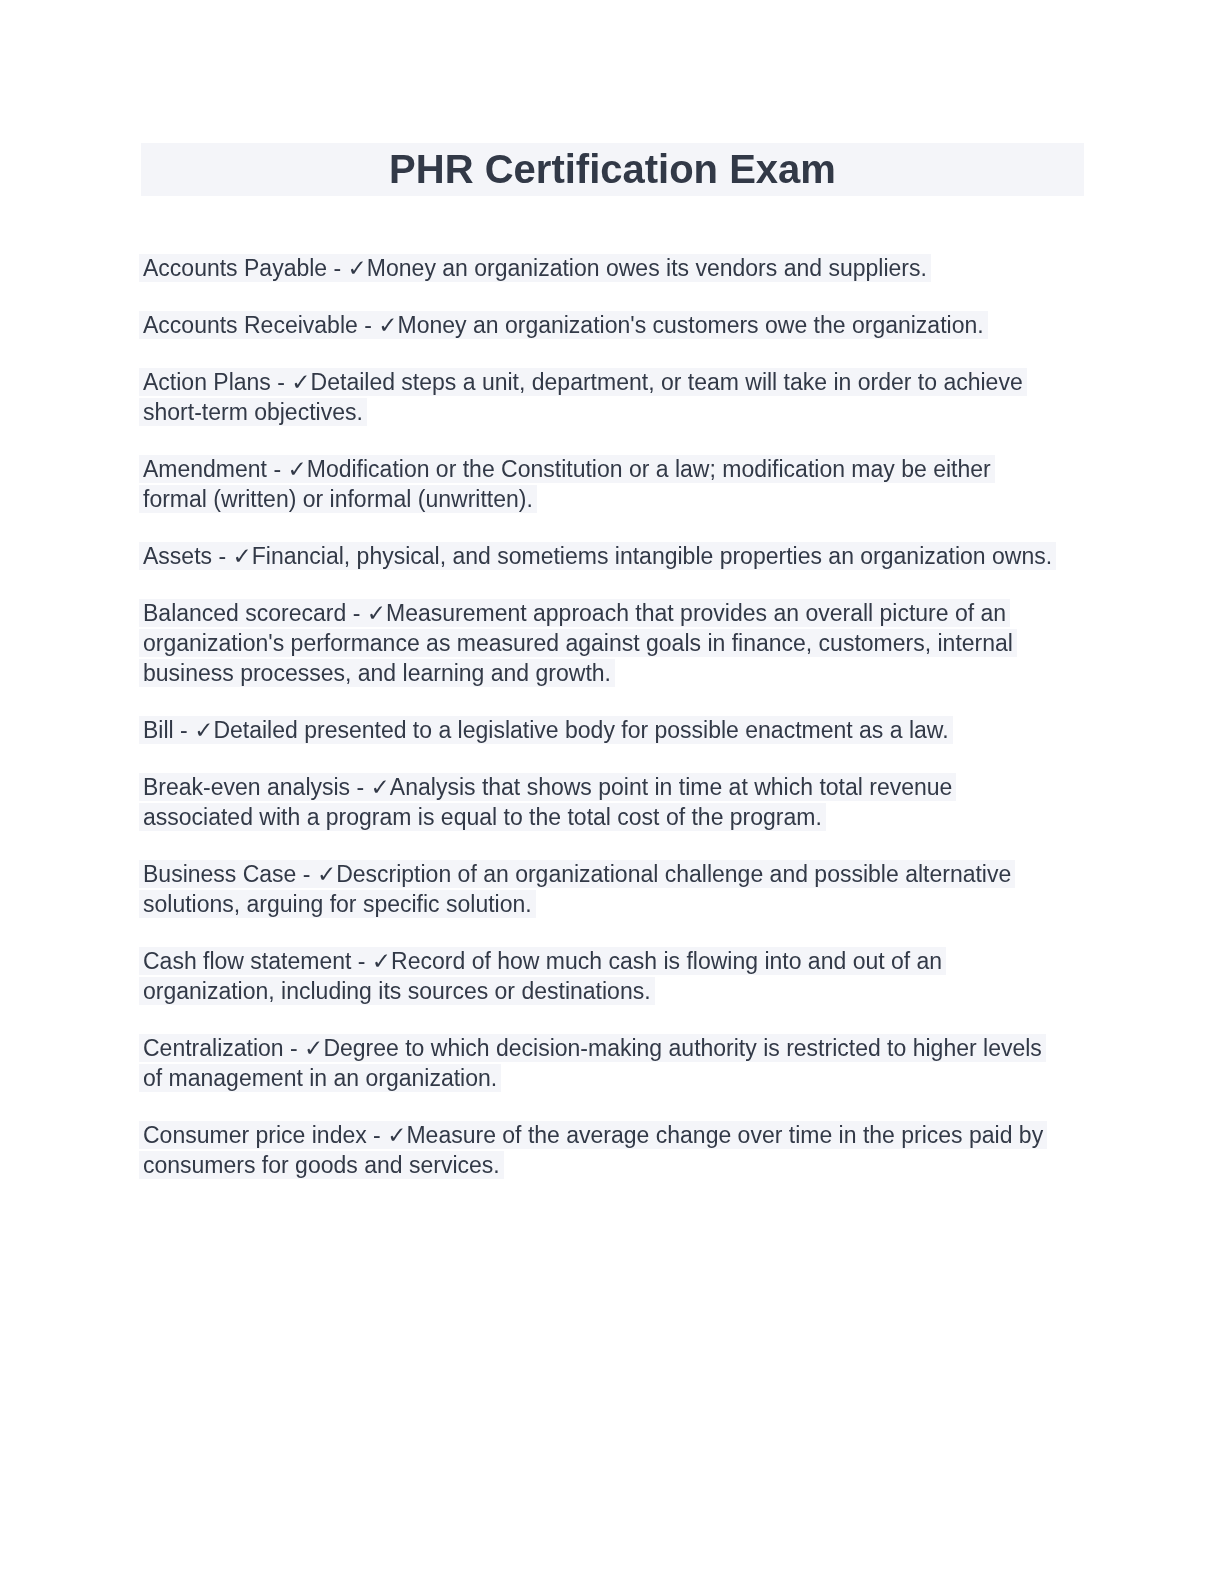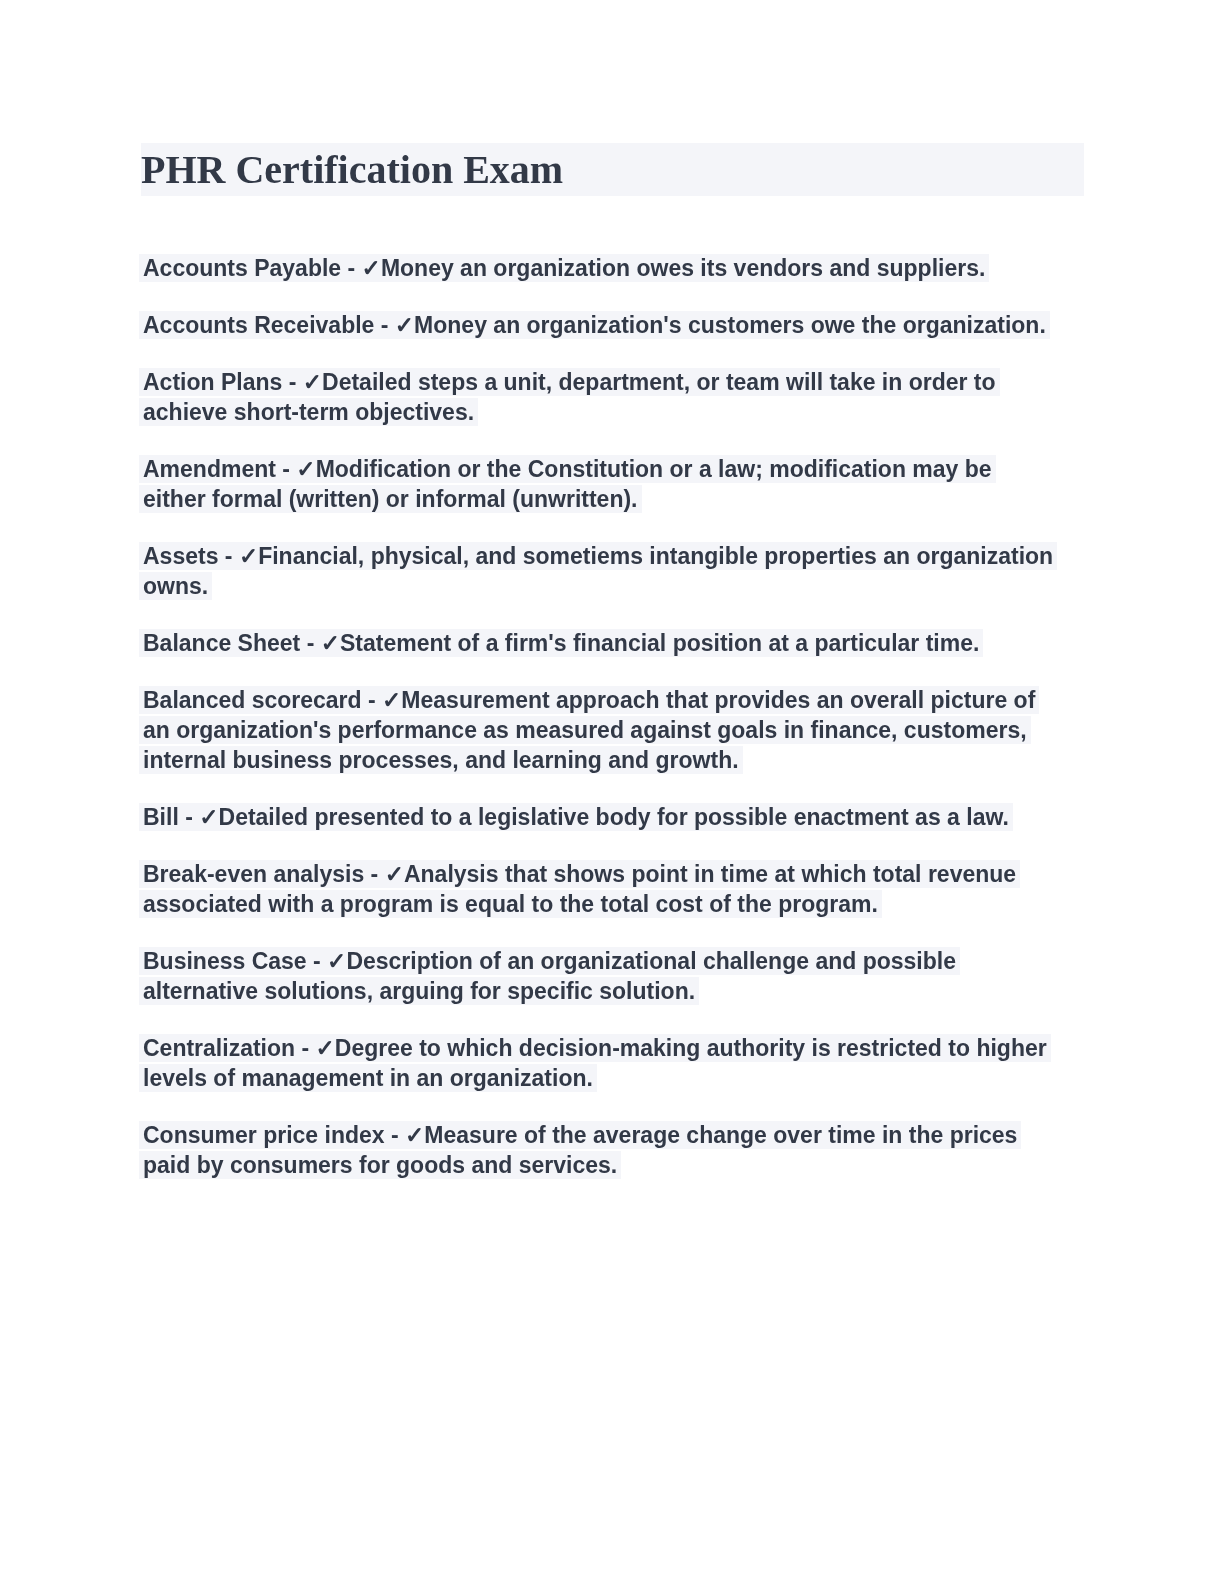--- a/index.html
+++ b/index.html
@@ -20,38 +20,36 @@
     color: var(--text-color);
     overflow: hidden;
   }
   .title-bar {
     margin: 143px 0 0 141px;
     width: 943px;
     height: 53px;
     background: var(--title-bg);
     display: flex;
     align-items: center;
-    justify-content: flex-start;
-    font-family: Liberation Serif, serif;
+    justify-content: center;
   }
   .page-title {
     font-size: 40px;
     font-weight: bold;
     color: var(--text-color);
     white-space: nowrap;
   }
   .entries {
     margin: 57px 0 0 139px;
     width: 918px;
     font-size: 23px;
     line-height: 30px;
   }
   .entry {
     margin: 0 0 27px 0;
-    font-weight: bold;
   }
   .hl {
     background: var(--highlight);
     padding: 1px 4px;
     -webkit-box-decoration-break: clone;
     box-decoration-break: clone;
   }
   .term, .definition, .separator, .checkmark { color: var(--text-color); }
 </style>
 </head>
@@ -65,29 +63,29 @@
   <p class="entry"><span class="hl"><span class="term">Accounts Payable</span><span class="separator"> - </span><span class="checkmark">✓</span><span class="definition">Money an organization owes its vendors and suppliers.</span></span></p>
 
   <p class="entry"><span class="hl"><span class="term">Accounts Receivable</span><span class="separator"> - </span><span class="checkmark">✓</span><span class="definition">Money an organization's customers owe the organization.</span></span></p>
 
   <p class="entry"><span class="hl"><span class="term">Action Plans</span><span class="separator"> - </span><span class="checkmark">✓</span><span class="definition">Detailed steps a unit, department, or team will take in order to achieve short-term objectives.</span></span></p>
 
   <p class="entry"><span class="hl"><span class="term">Amendment</span><span class="separator"> - </span><span class="checkmark">✓</span><span class="definition">Modification or the Constitution or a law; modification may be either formal (written) or informal (unwritten).</span></span></p>
 
   <p class="entry"><span class="hl"><span class="term">Assets</span><span class="separator"> - </span><span class="checkmark">✓</span><span class="definition">Financial, physical, and sometiems intangible properties an organization owns.</span></span></p>
 
-  <p class="entry"><span class="hl"><span class="term">Balance Sheet</span><span class="separator"> - </span><span class="checkmark">✓</span><span class="definition">Statement of a firm's financial position at a particular time.</span></span></p>
 
   <p class="entry"><span class="hl"><span class="term">Balanced scorecard</span><span class="separator"> - </span><span class="checkmark">✓</span><span class="definition">Measurement approach that provides an overall picture of an organization's performance as measured against goals in finance, customers, internal business processes, and learning and growth.</span></span></p>
 
   <p class="entry"><span class="hl"><span class="term">Bill</span><span class="separator"> - </span><span class="checkmark">✓</span><span class="definition">Detailed presented to a legislative body for possible enactment as a law.</span></span></p>
 
   <p class="entry"><span class="hl"><span class="term">Break-even analysis</span><span class="separator"> - </span><span class="checkmark">✓</span><span class="definition">Analysis that shows point in time at which total revenue associated with a program is equal to the total cost of the program.</span></span></p>
 
   <p class="entry"><span class="hl"><span class="term">Business Case</span><span class="separator"> - </span><span class="checkmark">✓</span><span class="definition">Description of an organizational challenge and possible alternative solutions, arguing for specific solution.</span></span></p>
 
 
+  <p class="entry"><span class="hl"><span class="term">Cash flow statement</span><span class="separator"> - </span><span class="checkmark">✓</span><span class="definition">Record of how much cash is flowing into and out of an organization, including its sources or destinations.</span></span></p>
 
   <p class="entry"><span class="hl"><span class="term">Centralization</span><span class="separator"> - </span><span class="checkmark">✓</span><span class="definition">Degree to which decision-making authority is restricted to higher levels of management in an organization.</span></span></p>
 
 
   <p class="entry"><span class="hl"><span class="term">Consumer price index</span><span class="separator"> - </span><span class="checkmark">✓</span><span class="definition">Measure of the average change over time in the prices paid by consumers for goods and services.</span></span></p>
 </div>
 
 </body></html>

